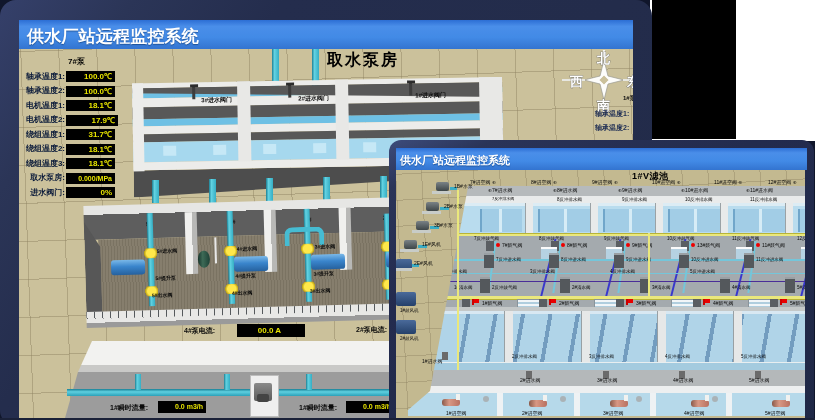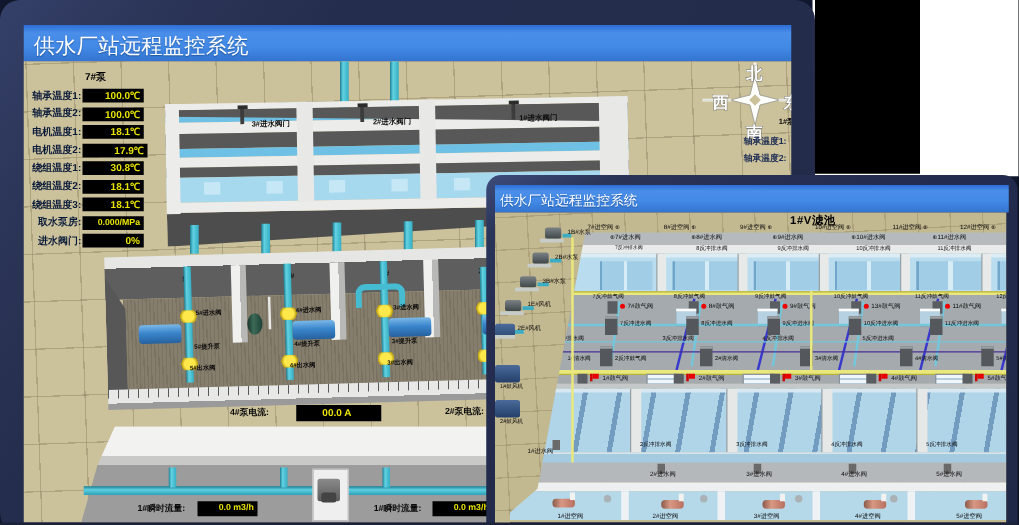--- a/index.html
+++ b/index.html
@@ -6,21 +6,21 @@
   #canvas{position:relative;width:815px;height:420px;overflow:hidden;background:#10162b;
     font-family:"Liberation Sans",sans-serif;-webkit-text-size-adjust:none;}
   .ab{position:absolute;}
   .t5{position:absolute;font-size:5px;line-height:1;color:#0a0a0a;white-space:nowrap;transform-origin:0 0;}
   .t6{position:absolute;font-size:6px;line-height:1;color:#0a0a0a;white-space:nowrap;}
   .t7{position:absolute;font-size:7px;line-height:1;color:#0a0a0a;white-space:nowrap;}
   .t8{position:absolute;font-size:8px;line-height:1;color:#0a1a3a;white-space:nowrap;font-weight:bold;}
   .vbox{position:absolute;background:#000;color:#e8e400;font-weight:bold;font-size:8px;
     line-height:11px;text-align:right;padding-right:3px;box-sizing:border-box;}
   .titlebar{position:absolute;background:linear-gradient(#2c6ed4 0%,#4a8ee9 22%,#428ae6 60%,#3374d0 100%);}
-  .ttxt{color:#fff;font-weight:normal;text-shadow:0 1px 1px rgba(0,40,90,.5);}
+  .ttxt{color:#fff;font-weight:bold;text-shadow:0 1px 1px rgba(0,40,90,.5);}
 </style>
 </head>
 <body>
 <div id="canvas">
 
   <div class="ab" style="left:650px;top:0;width:165px;height:141px;background:#fff;"></div>
 
   <div class="ab" style="left:652px;top:0;width:84px;height:139px;background:#000;"></div>
 
   <div class="ab" style="left:0;top:0;width:652px;height:426px;border-radius:16px;
@@ -32,20 +32,22 @@
     </div>
 
     <div class="ab" id="bwc" style="left:19px;top:49px;width:614px;height:369px;overflow:hidden;
          background:#cbc19b;">
 
       <div class="ab" style="left:-30px;top:-30px;width:700px;height:440px;transform:rotate(-2deg);
         background:
          repeating-linear-gradient(90deg, rgba(140,128,95,.45) 0 1px, transparent 1px 38px),
          repeating-linear-gradient(0deg, rgba(140,128,95,.45) 0 1px, transparent 1px 38px);"></div>
 
+      <div class="ab" style="left:308px;top:1px;font-size:16px;font-weight:bold;color:#000;
+           font-family:'Liberation Serif',serif;letter-spacing:2px;">取水泵房</div>
 
       <div class="ab" style="left:253px;top:0;width:7px;height:40px;background:linear-gradient(90deg,#1d7f93,#62d2e2 35%,#35aec4);"></div>
 
       <div class="ab" style="left:293px;top:0;width:7px;height:40px;background:linear-gradient(90deg,#1d7f93,#62d2e2 35%,#35aec4);"></div>
 
       <svg class="ab" style="left:536px;top:0px;" width="100" height="64" viewBox="0 0 100 64">
         <g fill="#fdfdfb" stroke="#9a9a90" stroke-width="0.7">
           <path d="M49 11 L53 27 L69 31 L53 35 L49 51 L45 35 L29 31 L45 27 Z"></path>
           <path d="M49 25.5 L54.5 31 L49 36.5 L43.5 31 Z" fill="#cbc19b" stroke="#ffffff" stroke-width="1.2"></path>
         </g>
@@ -70,21 +72,21 @@
       <div>
         <div class="t8" style="right:568px;top:24px;">轴承温度1:</div>
         <div class="vbox" style="left:47px;top:22px;width:49px;height:11px;">100.0℃</div>
         <div class="t8" style="right:568px;top:38px;">轴承温度2:</div>
         <div class="vbox" style="left:47px;top:36.5px;width:49px;height:11px;">100.0℃</div>
         <div class="t8" style="right:568px;top:53px;">电机温度1:</div>
         <div class="vbox" style="left:47px;top:51px;width:49px;height:11px;">18.1℃</div>
         <div class="t8" style="right:568px;top:67px;">电机温度2:</div>
         <div class="vbox" style="left:47px;top:65.5px;width:52px;height:11px;">17.9℃</div>
         <div class="t8" style="right:568px;top:82px;">绕组温度1:</div>
-        <div class="vbox" style="left:47px;top:80px;width:49px;height:11px;">30.8℃</div>
+        <div class="vbox" style="left:47px;top:80px;width:49px;height:11px;">31.7℃</div>
         <div class="t8" style="right:568px;top:96px;">绕组温度2:</div>
         <div class="vbox" style="left:47px;top:94.5px;width:49px;height:11px;">18.1℃</div>
         <div class="t8" style="right:568px;top:111px;">绕组温度3:</div>
         <div class="vbox" style="left:47px;top:109px;width:49px;height:11px;">18.1℃</div>
         <div class="t8" style="right:568px;top:125px;">取水泵房:</div>
         <div class="vbox" style="left:47px;top:123.5px;width:49px;height:11px;font-size:7px;">0.000/MPa</div>
         <div class="t8" style="right:568px;top:140px;">进水阀门:</div>
         <div class="vbox" style="left:47px;top:138px;width:49px;height:11px;">0%</div>
       </div>
 

